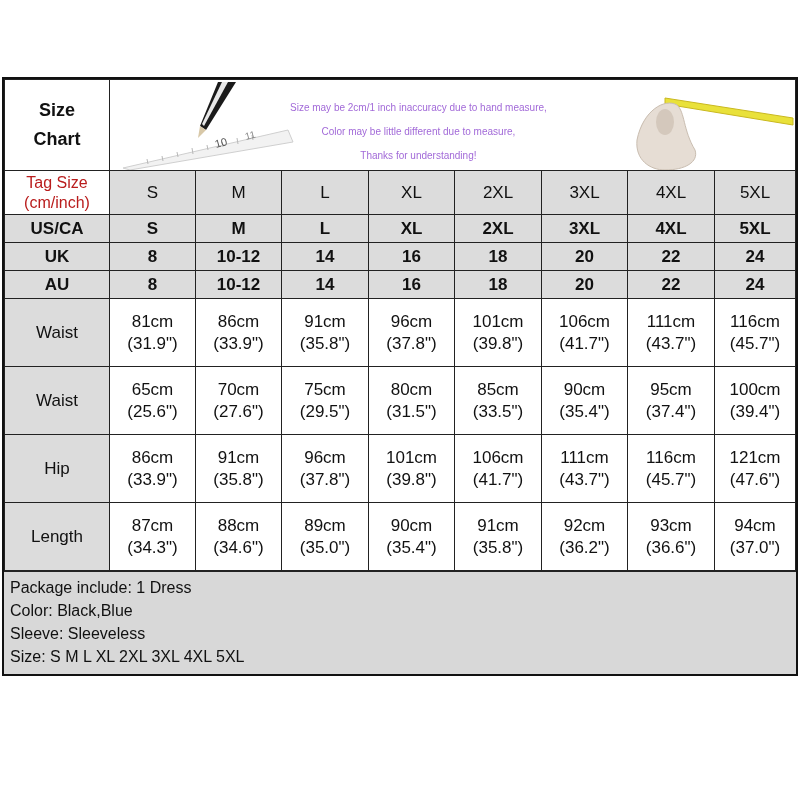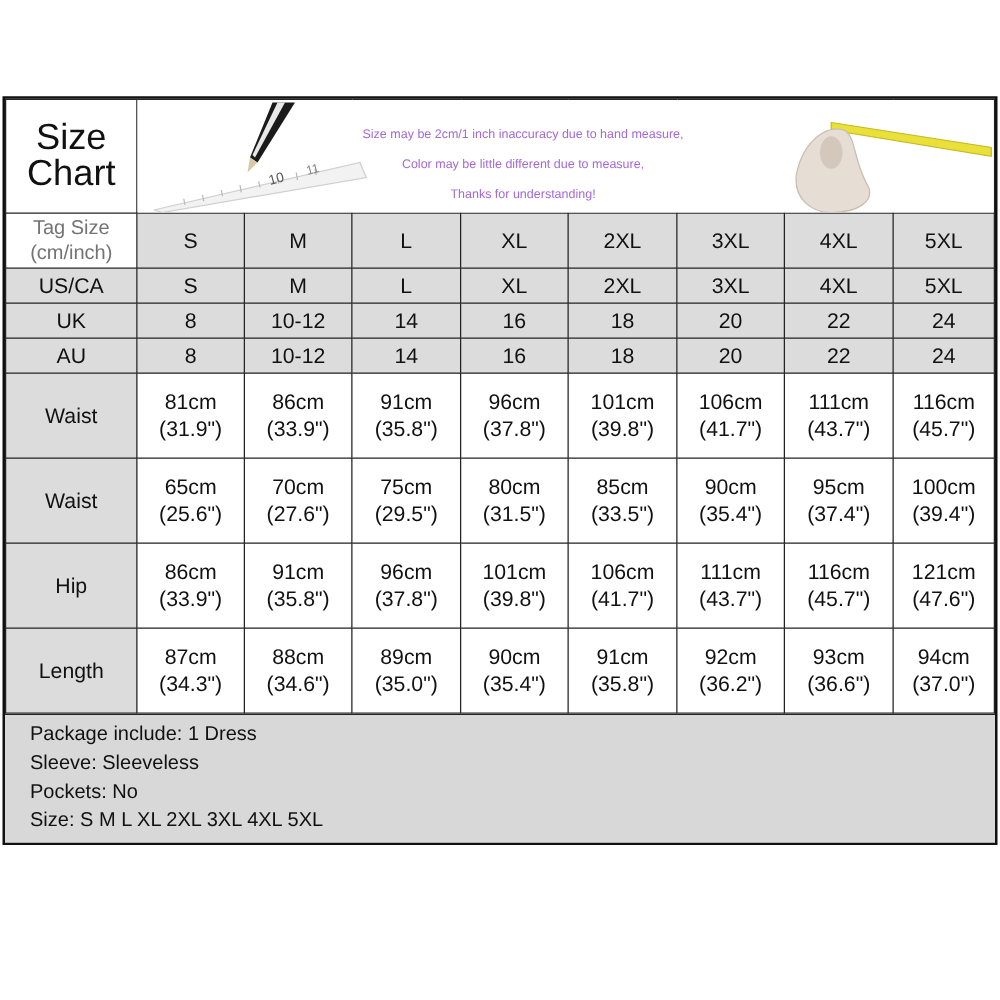--- a/index.html
+++ b/index.html
@@ -2,30 +2,30 @@
 <html><head>
 <meta charset="utf-8">
 <style>
   html, body { margin:0; padding:0; background:#ffffff; }
   body { width:800px; height:800px; position:relative; overflow:hidden; font-family:"Liberation Sans", sans-serif; color:#111; }
   .chart { position:absolute; left:2px; top:77px; width:796px; border:2px solid #111; box-sizing:border-box; background:#fff; }
   table { border-collapse:collapse; width:100%; table-layout:fixed; }
   td { border:1.5px solid #222; text-align:center; vertical-align:middle; padding:0; font-size:17px; line-height:22px; }
   td.gray { background:#dcdcdc; }
   td.white { background:#ffffff; }
-  .title-cell { height:90px; font-weight:normal; font-size:29px; line-height:29px; background:#fff; }
+  .title-cell { height:90px; font-weight:bold; font-size:18px; line-height:29px; background:#fff; }
   .banner { position:relative; height:90px; overflow:hidden; background:#fff; }
   .notes { position:absolute; left:180px; top:16px; color:#a26ad8; font-size:10px; line-height:24px; text-align:center; }
   .pencil { position:absolute; left:8px; top:0; width:180px; height:90px; }
   .tape { position:absolute; right:0; top:0; width:170px; height:90px; }
-  .tag { color:#737373; font-size:16px; line-height:20px; }
+  .tag { color:#b91c1c; font-size:16px; line-height:20px; }
   .r-head td { height:43px; }
-  .r-small td { height:27px; }
+  .r-small td { height:27px;font-weight:bold; }
   .r-meas td { height:67px; }
-  .info { background:#d8d8d8; border-top:1.5px solid #222; padding:4px 20px 6px; font-size:16px; line-height:23px; text-align:left; }
+  .info { background:#d8d8d8; border-top:1.5px solid #222; padding:4px 6px 6px; font-size:16px; line-height:23px; text-align:left; }
 </style>
 </head>
 <body>
 
 <div class="chart">
   <table>
     <colgroup>
       <col style="width:105px">
         <col style="width:86px">
         <col style="width:86px">
@@ -259,17 +259,17 @@
           </td>
       <td class="white">
             <div>94cm</div>
             <div>(37.0")</div>
           </td>
     </tr>
   </tbody>
     </table>
   <div class="info">
     <div>Package include: 1 Dress</div>
+    <div>Color: Black,Blue</div>
     <div>Sleeve: Sleeveless</div>
-    <div>Pockets: No</div>
     <div>Size: S M L XL 2XL 3XL 4XL 5XL</div>
   </div>
 </div>
 
 </body></html>

